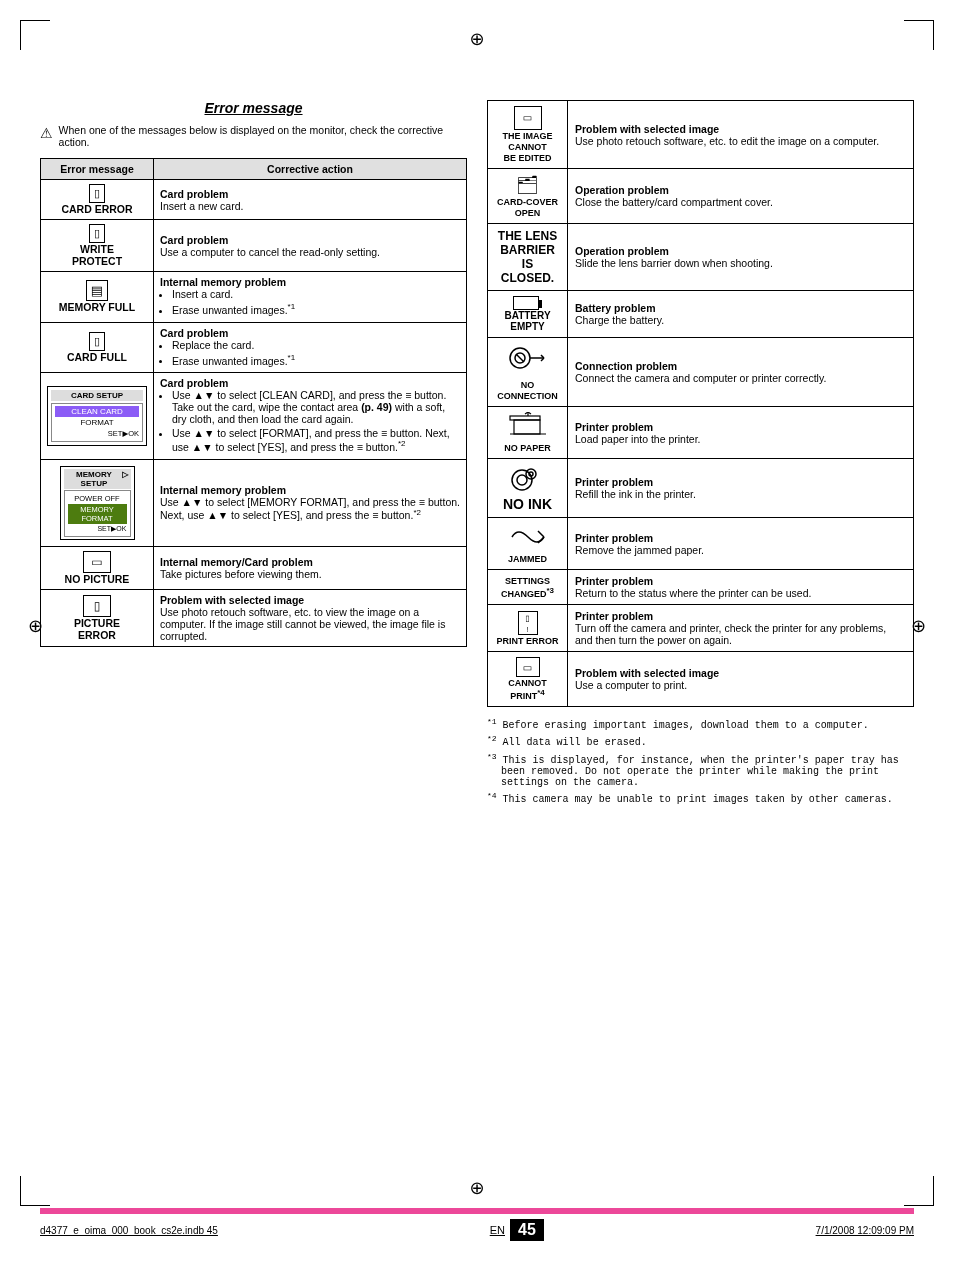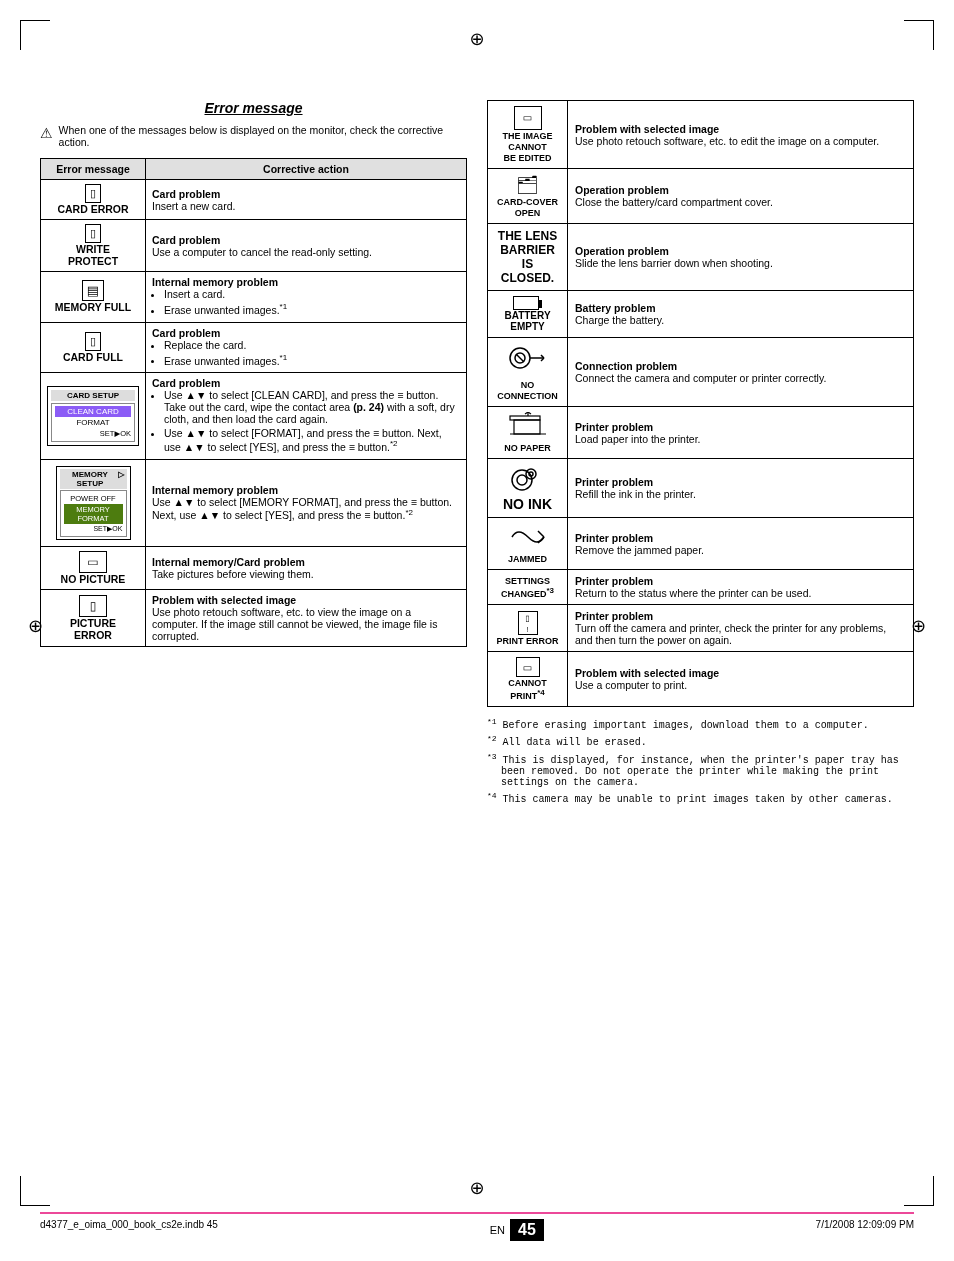--- a/index.html
+++ b/index.html
@@ -129,21 +129,21 @@
       text-align: center;
       font-size: 10.5px;
     }
     .action-title {
       font-weight: bold;
     }
     .card-setup-img {
       border: 1px solid #000;
       padding: 3px;
       font-size: 9px;
-      width: 92px;
+      width: 100px;
       margin: 2px auto;
     }
     .card-setup-inner {
       border: 1px solid #888;
       padding: 2px 3px;
       font-size: 8.5px;
     }
     .card-setup-inner div {
       font-size: 8px;
       padding: 1px 0;
@@ -214,23 +214,25 @@
     }
 
     
     .bottom-bar {
       position: absolute;
       bottom: 20px;
       left: 40px;
       right: 40px;
       display: flex;
       justify-content: space-between;
+      align-items: center;
       font-size: 10px;
-      border-top: 2px solid #ec4899;
+      border-top: 6px solid #ec4899;
       padding-top: 5px;
+      text-decoration: underline;
     }
     .page-number-box {
       display: flex;
       align-items: center;
       gap: 5px;
     }
     .en-label {
       font-size: 11px;
     }
     .page-num {
@@ -384,21 +386,21 @@
                 <div class="card-setup-inner">
                   <div class="highlight">CLEAN CARD</div>
                   <div>FORMAT</div>
                   <div class="set-ok">SET▶OK</div>
                 </div>
               </div>
             </td>
             <td>
               <span class="action-title">Card problem</span><br>
               <ul class="bullet-list">
-                <li>Use ▲▼ to select [CLEAN CARD], and press the ≡ button. Take out the card, wipe the contact area <b>(p. 24)</b> with a soft, dry cloth, and then load the card again.</li>
+                <li>Use ▲▼ to select [CLEAN CARD], and press the ≡ button. Take out the card, wipe the contact area <b>(p. 49)</b> with a soft, dry cloth, and then load the card again.</li>
                 <li>Use ▲▼ to select [FORMAT], and press the ≡ button. Next, use ▲▼ to select [YES], and press the ≡ button.<sup>*2</sup></li>
               </ul>
             </td>
           </tr>
 
           <tr>
             <td class="icon-cell">
               <div class="memory-setup-img">
                 <div style="display:flex; justify-content:space-between; font-size:8px; font-weight:bold; background:#ddd; padding:1px 2px; margin-bottom:1px;">
                   <span>MEMORY SETUP</span>

